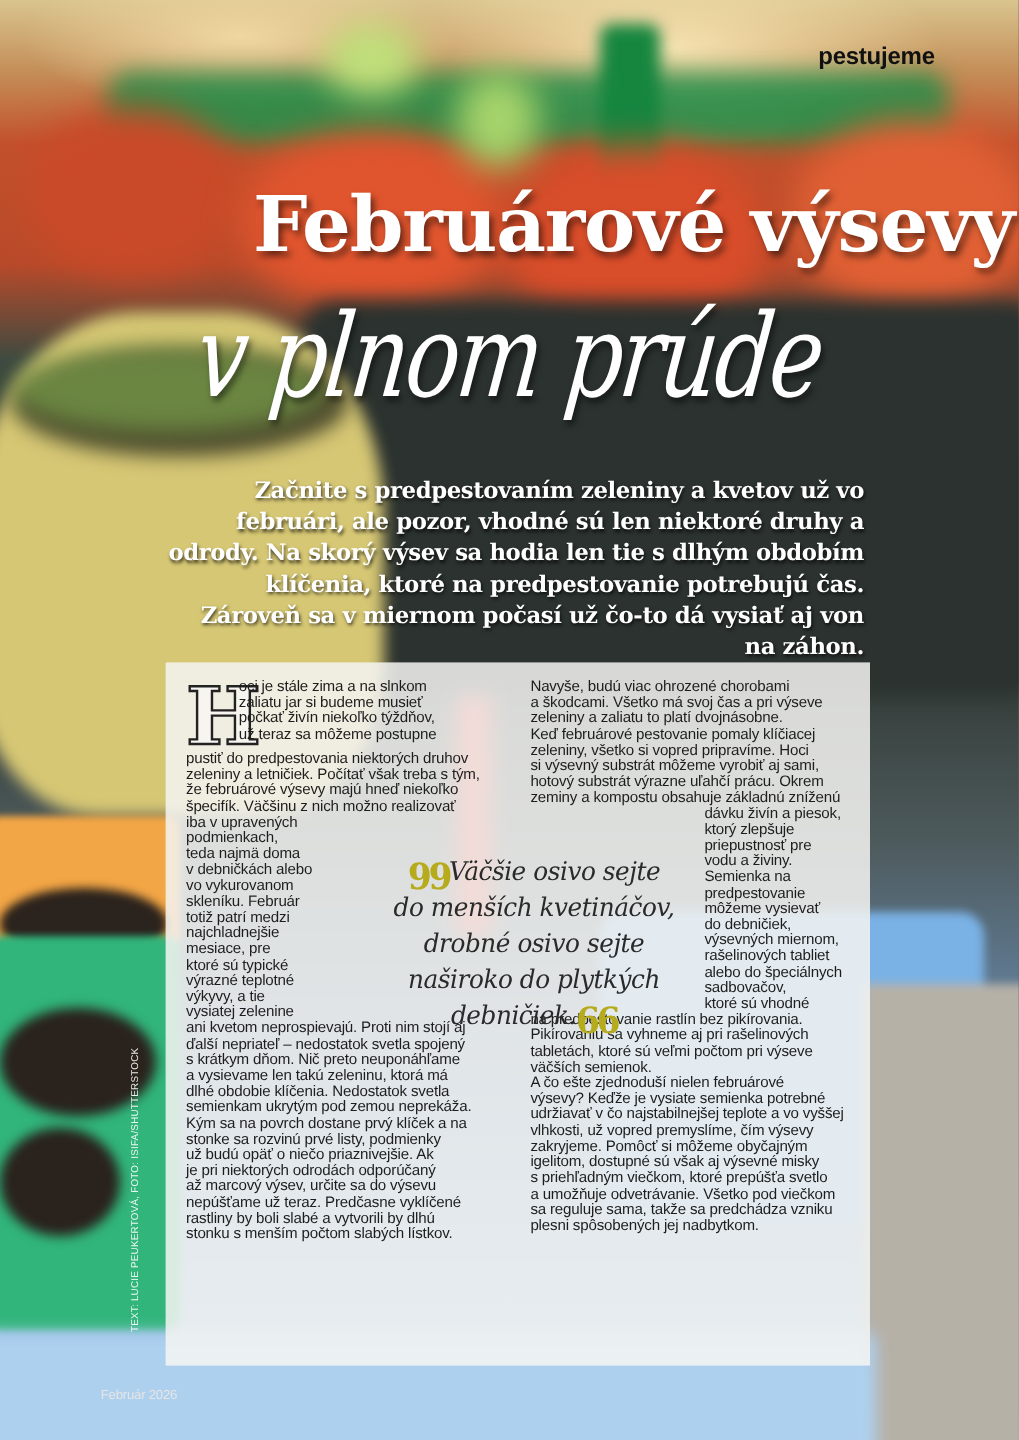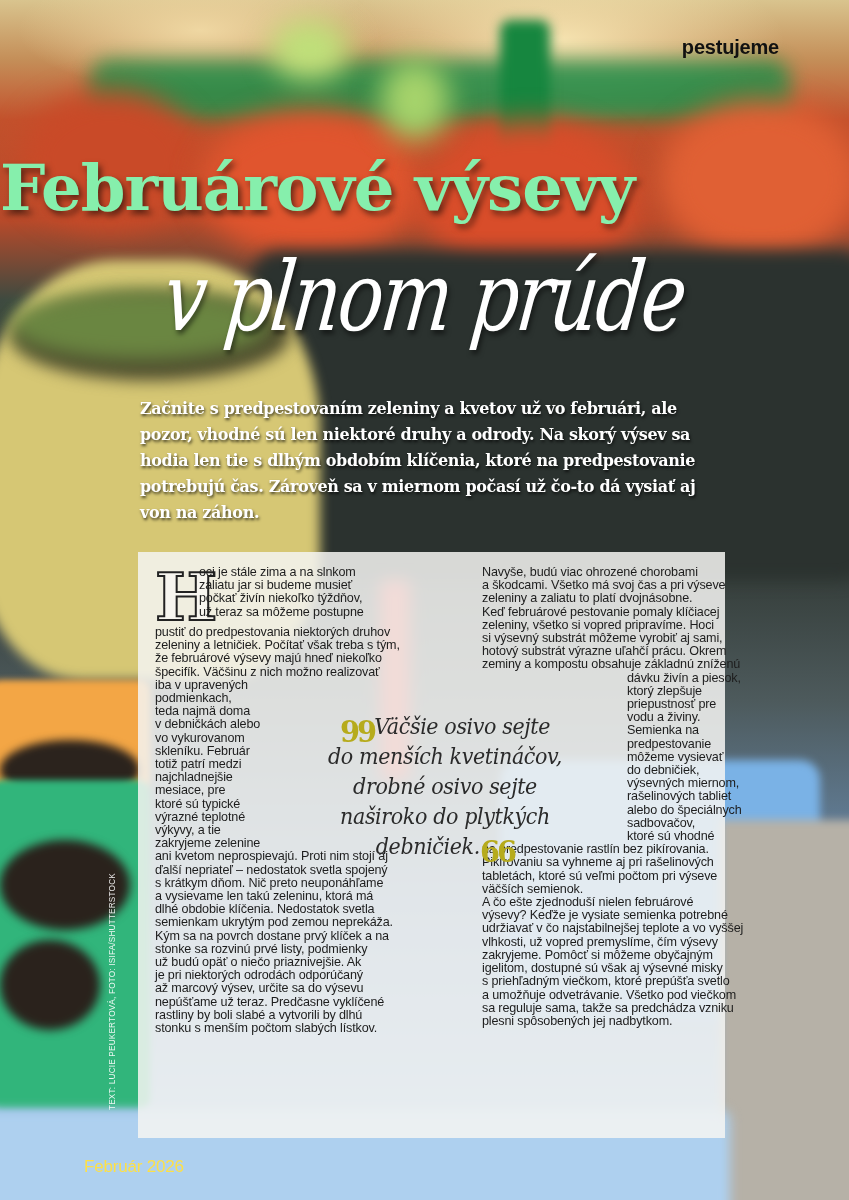--- a/index.html
+++ b/index.html
@@ -41,53 +41,53 @@
     .b-ground { left: 720px; top: 820px; width: 160px; height: 400px; background: #b6b1a7; filter: blur(4px); border-radius: 0; }
     .b-red-stake { left: 380px; top: 580px; width: 30px; height: 200px; background: #e0463a; filter: blur(8px); border-radius: 6px; }
 
     
     .section-label {
       position: absolute; top: 36px; right: 70px;
       font-family: "Liberation Sans", sans-serif; font-weight: 700;
       font-size: 20px; color: #111; letter-spacing: -0.2px;
     }
     .title-1 {
-      position: absolute; top: 150px; left: 0; width: 845px; text-align: left;
+      position: absolute; top: 150px; left: 0; width: 845px; text-align: right;
       font-family: "DejaVu Serif", serif; font-weight: 700;
-      font-size: 64px; color: #86efac; letter-spacing: -1px;
+      font-size: 64px; color: #ffffff; letter-spacing: -1px;
       text-shadow: 3px 4px 6px rgba(0,0,0,0.55);
     }
     .title-2 {
       position: absolute; top: 232px; left: 0; width: 849px; text-align: center;
       font-family: "DejaVu Serif", serif; font-style: italic; font-weight: 400;
       font-size: 96px; line-height: 130px; color: #ffffff;
       transform: scaleX(0.78) skewX(-8deg);
       text-shadow: 3px 4px 6px rgba(0,0,0,0.5);
       letter-spacing: -3px;
     }
     .lead {
-      position: absolute; top: 396px; left: 140px; width: 580px; text-align: left;
+      position: absolute; top: 396px; left: 140px; width: 580px; text-align: right;
       font-family: "DejaVu Serif", serif; font-weight: 700;
-      font-size: 16px; line-height: 26px; color: #ffffff;
+      font-size: 19px; line-height: 26px; color: #ffffff;
       text-shadow: 1px 2px 3px rgba(0,0,0,0.7);
       letter-spacing: -0.35px;
     }
 
     
     .panel {
       position: absolute; left: 138px; top: 552px; width: 587px; height: 586px;
       background: rgba(245,245,242,0.86);
     }
     .col {
       position: absolute; top: 14px;
       font-family: "Liberation Sans", sans-serif; font-size: 12.6px; line-height: 13.2px;
       color: #1d1d1d; letter-spacing: -0.15px;
     }
     .col-left { left: 17px; width: 262px; }
-    .col-right { left: 304px; width: 268px; margin-left: 40px; }
+    .col-right { left: 304px; width: 268px; }
     .line { display: block; white-space: nowrap; }
     .dropcap {
       float: left; width: 38px; height: 58px; margin: 2px 6px 0 0;
       font-family: "DejaVu Serif", serif; font-weight: 700; font-size: 66px; line-height: 58px;
       color: #f7f5ef; -webkit-text-stroke: 2px #222;
       text-align: center;
     }
     .indent-r { padding-left: 145px; }
 
     
@@ -105,21 +105,21 @@
 
     
     .credit {
       position: absolute; left: 108px; top: 1110px;
       transform: rotate(-90deg); transform-origin: 0 0;
       font-family: "Liberation Sans", sans-serif; font-size: 8.2px; color: #ffffff;
       letter-spacing: 0.2px; white-space: nowrap; opacity: .9;
     }
     .footer-left {
       position: absolute; left: 84px; top: 1157px;
-      font-size: 17px; color: #fde047; letter-spacing: -0.2px;
+      font-size: 11px; color: #e5e5e5; letter-spacing: -0.2px;
     }
     .footer-right {
       position: absolute; right: 40px; top: 1203px;
       font-size: 12.5px; color: #253040; letter-spacing: -0.2px;
     }
     .footer-right .page-num { font-weight: 700; color: #111; margin-left: 12px; }
   </style>
 </head>
 <body>
 
@@ -168,21 +168,21 @@
     <span class="line">teda najmä doma</span>
     <span class="line">v debničkách alebo</span>
     <span class="line">vo vykurovanom</span>
     <span class="line">skleníku. Február</span>
     <span class="line">totiž patrí medzi</span>
     <span class="line">najchladnejšie</span>
     <span class="line">mesiace, pre</span>
     <span class="line">ktoré sú typické</span>
     <span class="line">výrazné teplotné</span>
     <span class="line">výkyvy, a tie</span>
-    <span class="line">zakryjeme zelenine</span>
+    <span class="line">vysiatej zelenine</span>
     <span class="line">ani kvetom neprospievajú. Proti nim stojí aj</span>
     <span class="line">ďalší nepriateľ – nedostatok svetla spojený</span>
     <span class="line">s krátkym dňom. Nič preto neuponáhľame</span>
     <span class="line">a vysievame len takú zeleninu, ktorá má</span>
     <span class="line">dlhé obdobie klíčenia. Nedostatok svetla</span>
     <span class="line">semienkam ukrytým pod zemou neprekáža.</span>
     <span class="line">Kým sa na povrch dostane prvý klíček a na</span>
     <span class="line">stonke sa rozvinú prvé listy, podmienky</span>
     <span class="line">už budú opäť o niečo priaznivejšie. Ak</span>
     <span class="line">je pri niektorých odrodách odporúčaný</span>

